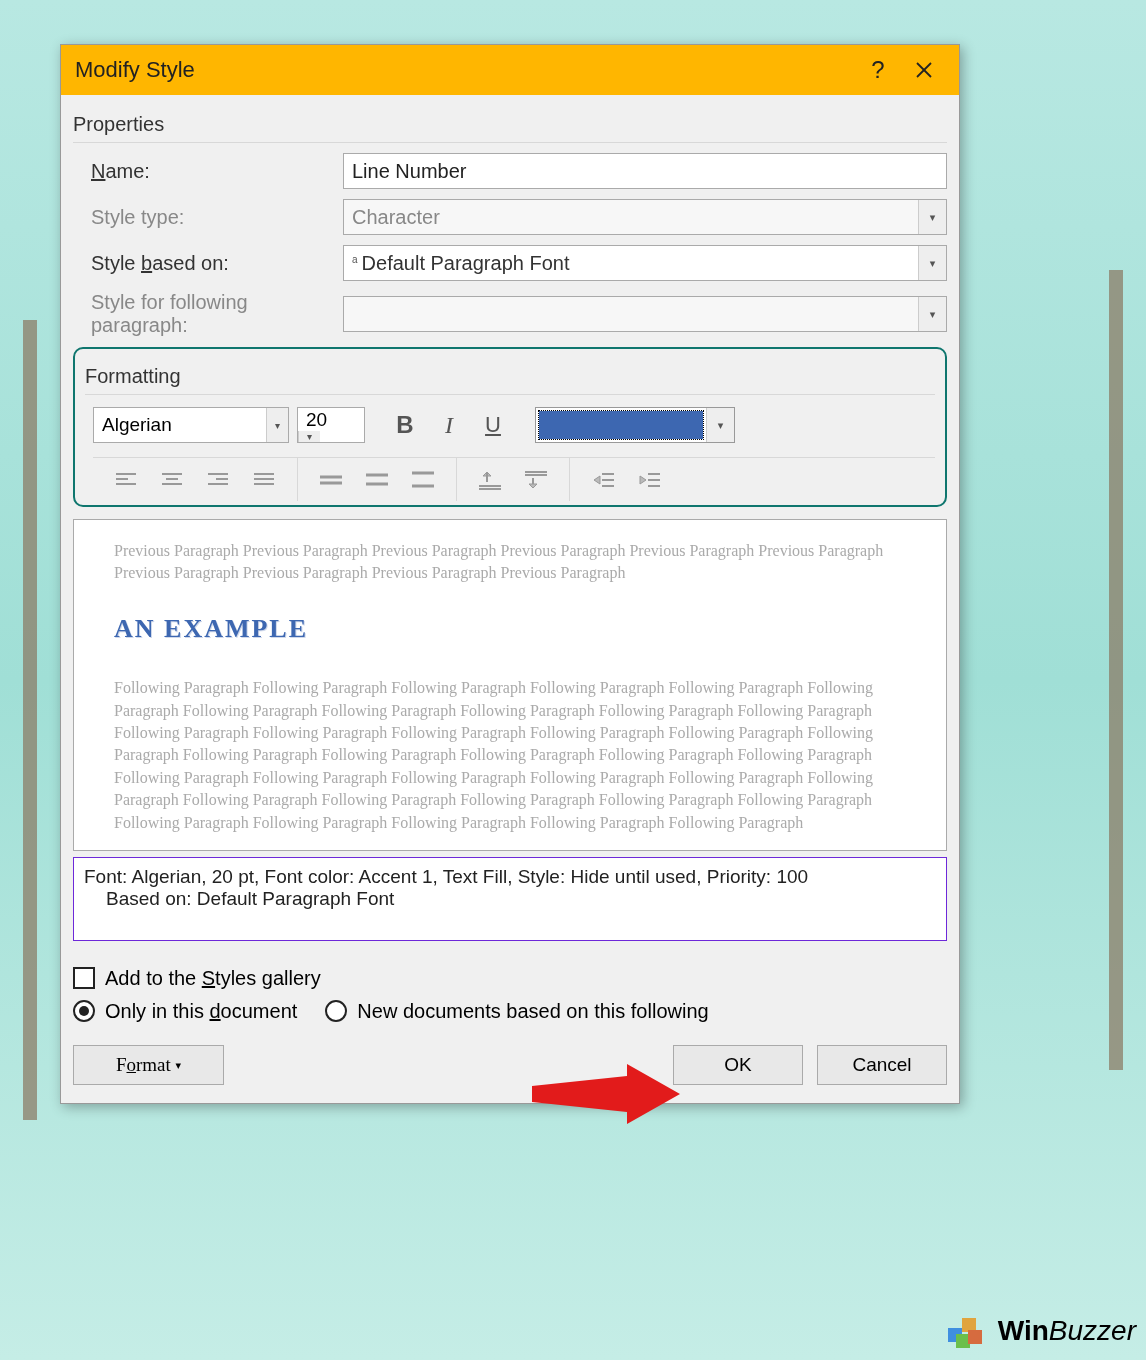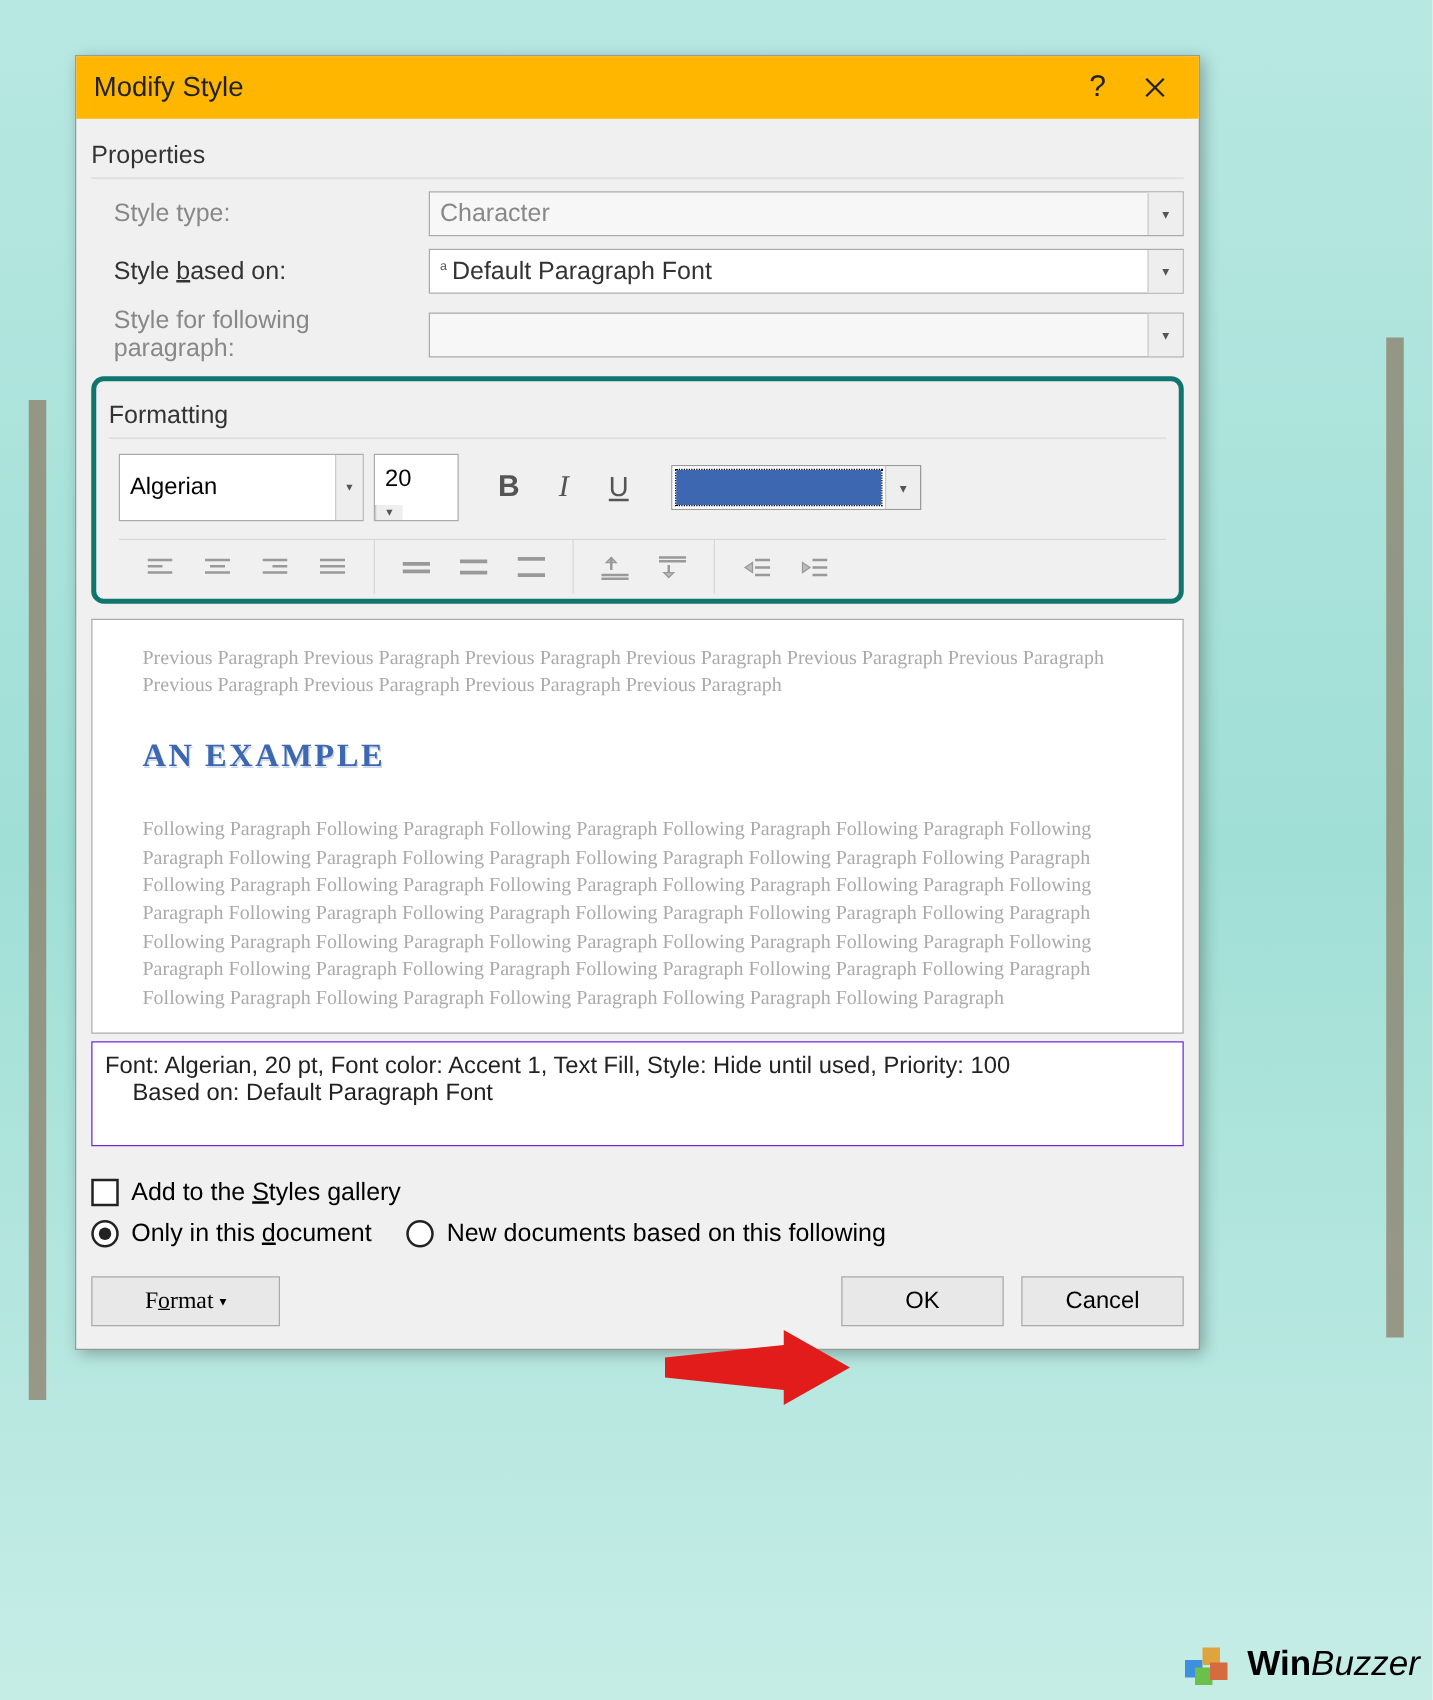--- a/index.html
+++ b/index.html
@@ -117,37 +117,37 @@
     width: 28px;
     border-left: 1px solid #ccc;
     background: #eee;
     display: flex;
     align-items: center;
     justify-content: center;
     color: #555;
     font-size: 11px;
   }
   .red-box {
-    border: 4px solid #0f766e;
+    border: 2px solid #0f766e;
     border-radius: 10px;
     padding: 10px 10px 4px 10px;
     margin: 6px 0 12px 0;
     background: #f0f0f0;
   }
   .red-box .section-label { border-bottom: 1px solid #d8d8d8; margin-bottom: 12px; }
   .fmt-row1 {
     display: flex;
     align-items: center;
     gap: 8px;
     margin-left: 8px;
     margin-bottom: 14px;
   }
   .combo-sm {
     display: flex;
-    height: 54px;
+    height: 36px;
     border: 1px solid #aaa;
     background: #fff;
   }
   .font-combo { width: 196px; }
   .size-combo { width: 68px; flex-direction: column; }
   .combo-sm .val {
     flex: 1;
     padding: 0 8px;
     display: flex;
     align-items: center;
@@ -319,20 +319,24 @@
           <line x1="2" y1="2" x2="16" y2="16" stroke="#222" stroke-width="1.8"></line>
           <line x1="16" y1="2" x2="2" y2="16" stroke="#222" stroke-width="1.8"></line>
         </svg>
     </div>
   </div>
 
   <div class="dialog-body">
 
     <div class="section-label">Properties</div>
 
+    <div class="prop-row">
+      <div class="label"><span class="ul">N</span>ame:</div>
+      <input class="field-text" value="Line Number" style="">
+    </div>
 
     <div class="prop-row">
       <div class="label disabled">Style type:</div>
       <div class="field-combo disabled">
         <div class="val">Character</div>
         <div class="dd">▾</div>
       </div>
     </div>
 
     <div class="prop-row">

